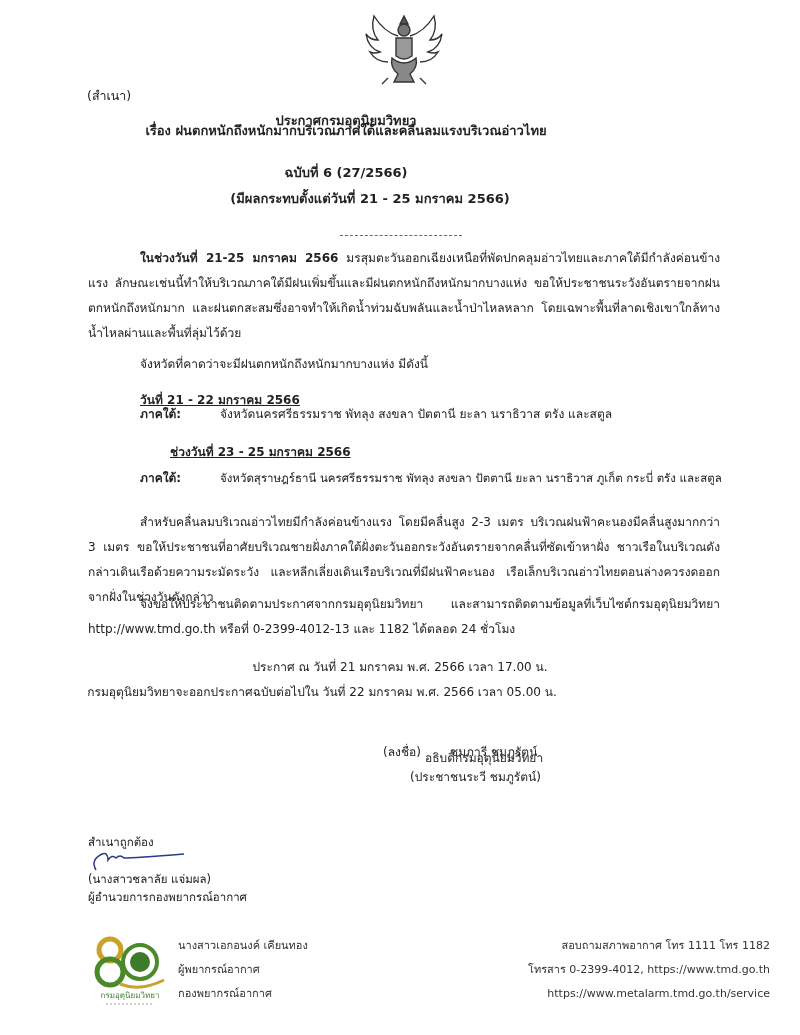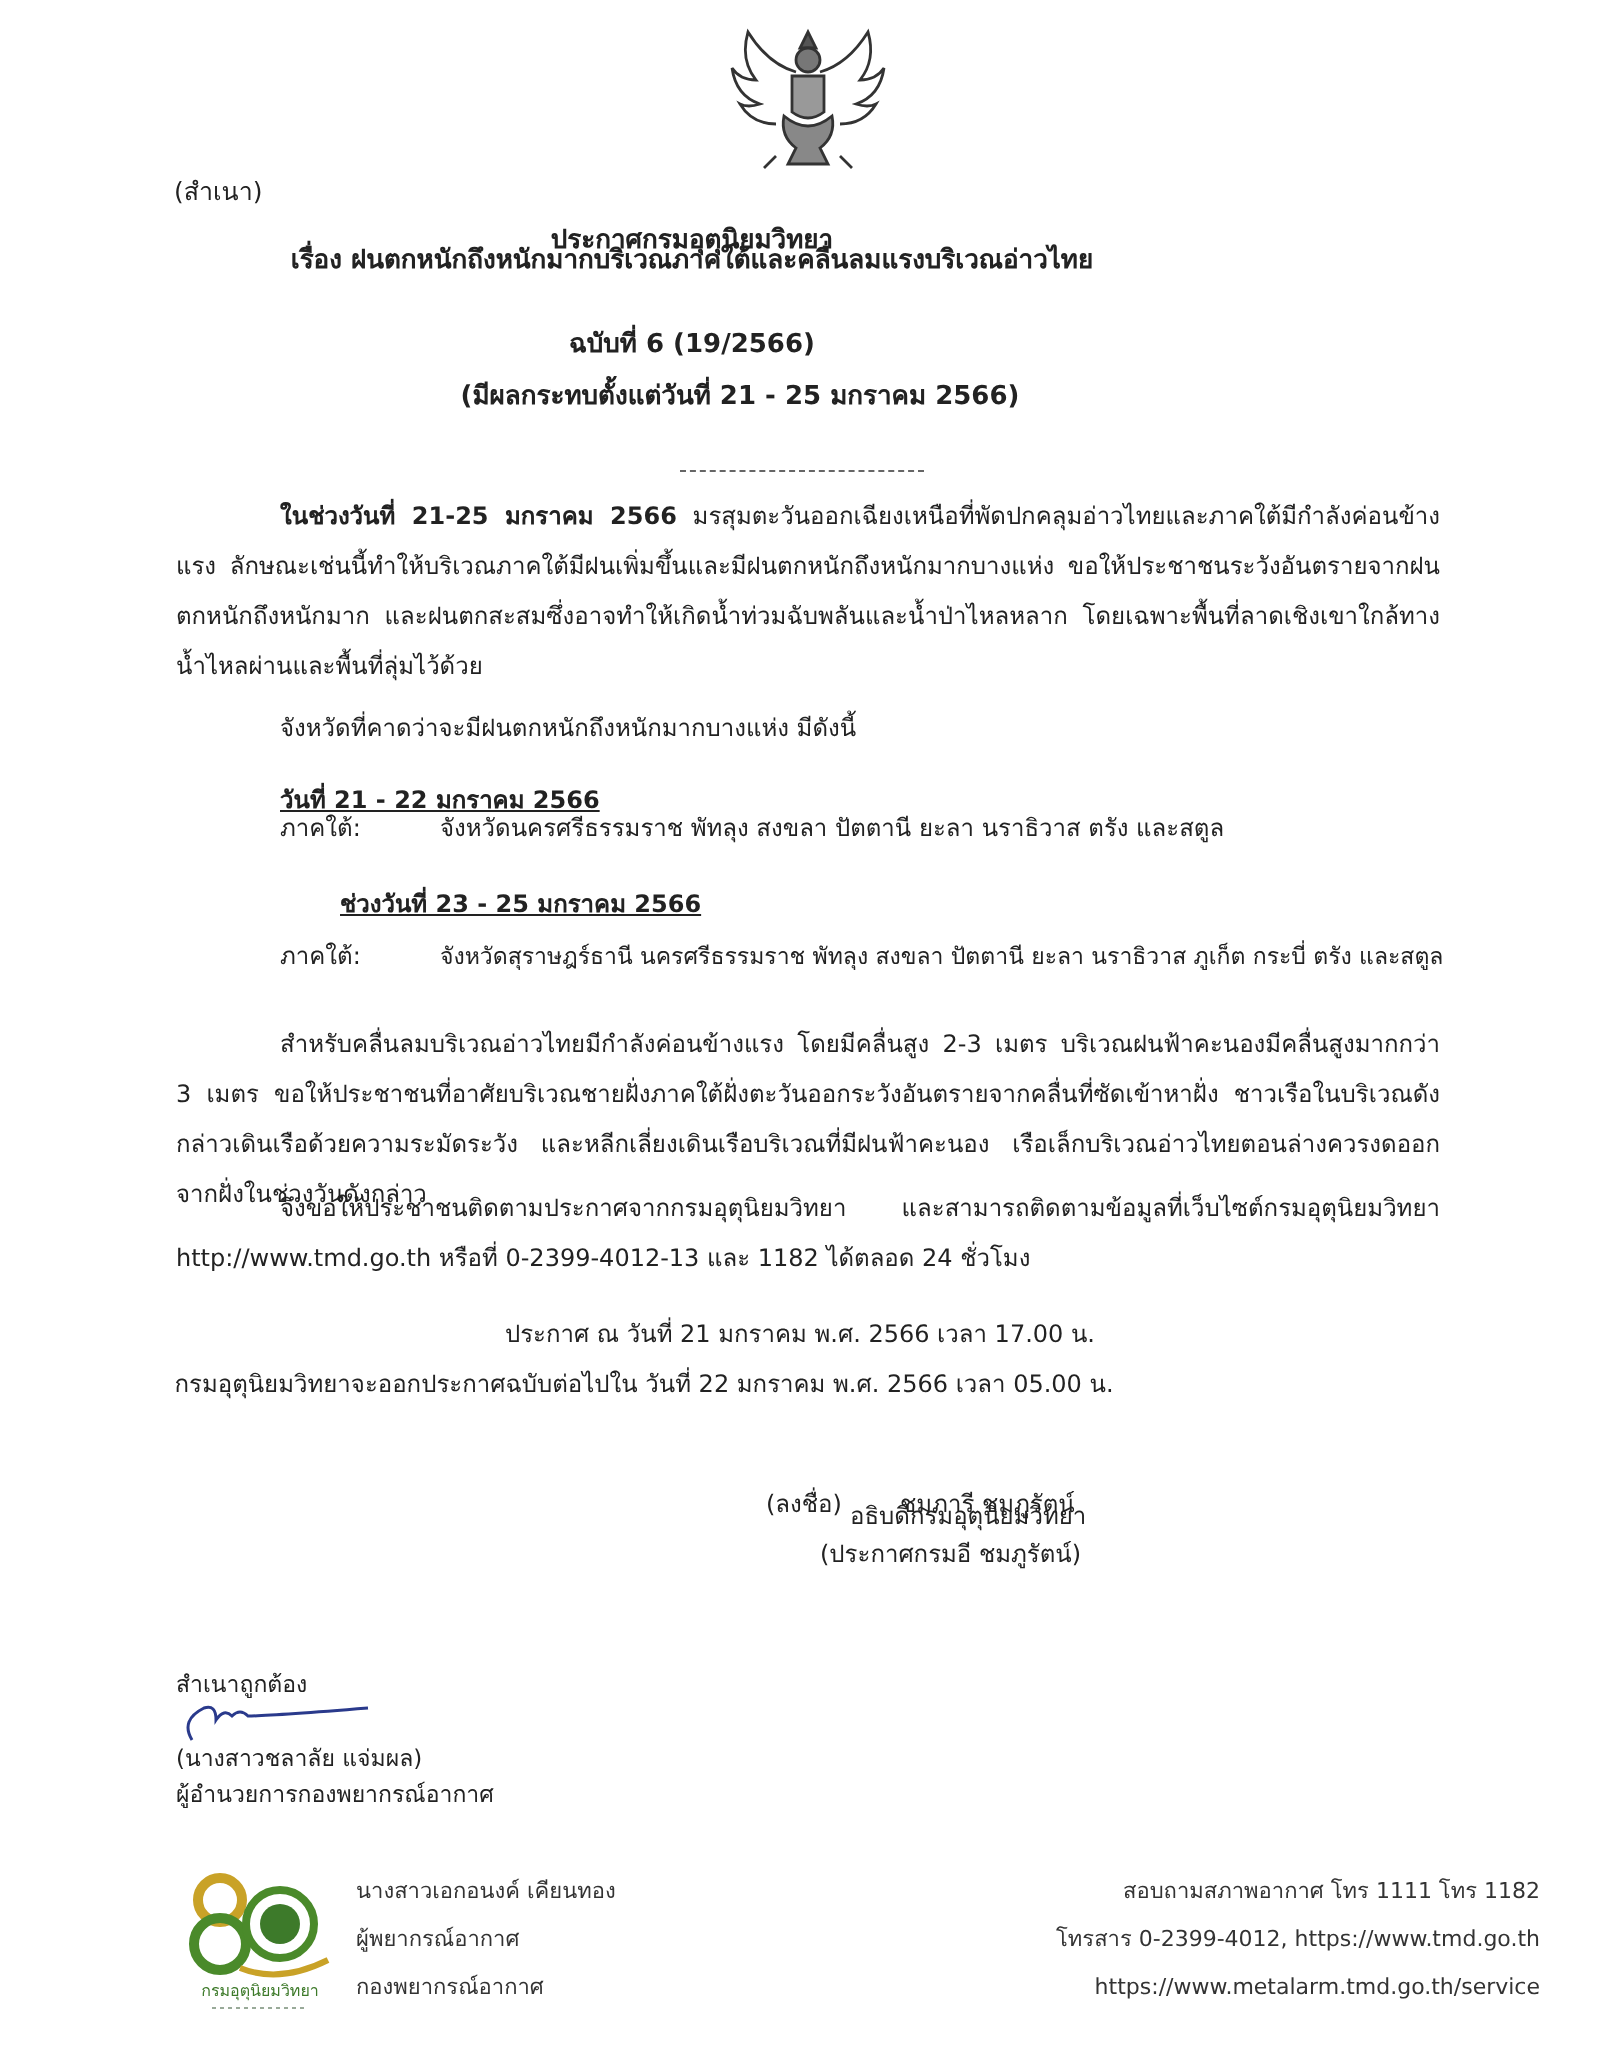--- a/index.html
+++ b/index.html
@@ -9,21 +9,21 @@
   .t { font-size: 12.5px; line-height: 25px; white-space: nowrap; }
   .c { text-align: center; }
   .b { font-weight: bold; }
   .u { text-decoration: underline; }
   #emblem { left: 358px; top: 8px; width: 92px; height: 78px; }
   #copy-label { left: 87px; top: 86px; font-size: 12.5px; }
   .head { left: 0; width: 692px; font-size: 13px; font-weight: bold; }
   #sep { left: 340px; top: 235px; width: 122px; border-top: 1px dashed #666; height: 0; }
   .para { left: 88px; width: 632px; font-size: 12px; line-height: 25px; text-align: justify; }
   .indent { text-indent: 52px; }
-  .region-lbl { left: 140px; font-weight: normal; }
+  .region-lbl { left: 140px; font-weight: bold; }
   .region-txt { left: 220px; }
   #footer-logo { left: 90px; top: 932px; width: 80px; height: 78px; }
   .foot { font-size: 11px; line-height: 24px; color: #333; }
 </style>
 </head>
 <body>
 
 <div id="emblem" class="abs">
   <svg width="92" height="78" viewBox="0 0 92 78">
     <g fill="none" stroke="#333" stroke-width="1.4">
@@ -35,21 +35,21 @@
       <path d="M34 50 q12 10 24 0 q2 10 -6 16 l4 8 h-20 l4 -8 q-8 -6 -6 -16 z" fill="#888"></path>
       <path d="M30 70 l-6 6 M62 70 l6 6"></path>
     </g>
   </svg>
 </div>
 
 <div id="copy-label" class="abs">(สำเนา)</div>
 
 <div class="abs head c t" style="top:108px;">ประกาศกรมอุตุนิยมวิทยา</div>
 <div class="abs head c t" style="top:118px;">เรื่อง ฝนตกหนักถึงหนักมากบริเวณภาคใต้และคลื่นลมแรงบริเวณอ่าวไทย</div>
-<div class="abs head c t" style="top:160px;">ฉบับที่ 6 (19/2566)</div>
+<div class="abs head c t" style="top:160px;">ฉบับที่ 6 (27/2566)</div>
 <div class="abs head c t" style="top:186px;margin-left:24px;">(มีผลกระทบตั้งแต่วันที่ 21 - 25 มกราคม 2566)</div>
 <div id="sep" class="abs"></div>
 
 <div class="abs para indent" style="top:246px;">
   <span class="b">ในช่วงวันที่ 21-25 มกราคม 2566</span><span> มรสุมตะวันออกเฉียงเหนือที่พัดปกคลุมอ่าวไทยและภาคใต้มีกำลังค่อนข้างแรง ลักษณะเช่นนี้ทำให้บริเวณภาคใต้มีฝนเพิ่มขึ้นและมีฝนตกหนักถึงหนักมากบางแห่ง ขอให้ประชาชนระวังอันตรายจากฝนตกหนักถึงหนักมาก และฝนตกสะสมซึ่งอาจทำให้เกิดน้ำท่วมฉับพลันและน้ำป่าไหลหลาก โดยเฉพาะพื้นที่ลาดเชิงเขาใกล้ทางน้ำไหลผ่านและพื้นที่ลุ่มไว้ด้วย</span>
 </div>
 
 <div class="abs t" style="left:140px; top:352px; font-size:12px;">จังหวัดที่คาดว่าจะมีฝนตกหนักถึงหนักมากบางแห่ง มีดังนี้</div>
 
 <div class="abs t b u" style="left:140px; top:376px; font-size:12px;margin-top:12px;">วันที่ 21 - 22 มกราคม 2566</div>
@@ -62,21 +62,21 @@
 
 <div class="abs para indent" style="top:510px;">สำหรับคลื่นลมบริเวณอ่าวไทยมีกำลังค่อนข้างแรง โดยมีคลื่นสูง 2-3 เมตร บริเวณฝนฟ้าคะนองมีคลื่นสูงมากกว่า 3 เมตร ขอให้ประชาชนที่อาศัยบริเวณชายฝั่งภาคใต้ฝั่งตะวันออกระวังอันตรายจากคลื่นที่ซัดเข้าหาฝั่ง ชาวเรือในบริเวณดังกล่าวเดินเรือด้วยความระมัดระวัง และหลีกเลี่ยงเดินเรือบริเวณที่มีฝนฟ้าคะนอง เรือเล็กบริเวณอ่าวไทยตอนล่างควรงดออกจากฝั่งในช่วงวันดังกล่าว</div>
 
 <div class="abs para indent" style="top:592px;">จึงขอให้ประชาชนติดตามประกาศจากกรมอุตุนิยมวิทยา และสามารถติดตามข้อมูลที่เว็บไซต์กรมอุตุนิยมวิทยา http://www.tmd.go.th หรือที่ 0-2399-4012-13 และ 1182 ได้ตลอด 24 ชั่วโมง</div>
 
 <div class="abs t c" style="left:0; width:800px; top:655px; font-size:12px;">ประกาศ ณ วันที่ 21 มกราคม พ.ศ. 2566 เวลา 17.00 น.</div>
 <div class="abs t c" style="left:0; width:644px; top:680px; font-size:12px;">กรมอุตุนิยมวิทยาจะออกประกาศฉบับต่อไปใน วันที่ 22 มกราคม พ.ศ. 2566 เวลา 05.00 น.</div>
 
 <div class="abs t" style="left:383px; top:740px; font-size:12px;">(ลงชื่อ)</div>
 <div class="abs t" style="left:450px; top:740px; font-size:12px;">ชมภารี ชมภูรัตน์</div>
-<div class="abs t" style="left:410px; top:765px; font-size:12px;">(ประกาศกรมอี ชมภูรัตน์)</div>
+<div class="abs t" style="left:410px; top:765px; font-size:12px;">(ประชาชนระวี ชมภูรัตน์)</div>
 <div class="abs t" style="left:425px; top:746px; font-size:12px;">อธิบดีกรมอุตุนิยมวิทยา</div>
 
 <div class="abs t" style="left:88px; top:830px; font-size:11.5px;">สำเนาถูกต้อง</div>
 <div class="abs" style="left:88px; top:848px; width:100px; height:26px;">
   <svg width="100" height="26" viewBox="0 0 100 26">
       <path d="M8 22 q-6 -10 6 -16 q6 -2 6 6 q4 -6 8 -2 q4 -4 8 0 q10 0 60 -4" fill="none" stroke="#2a3a8c" stroke-width="1.5"></path>
     </svg>
 </div>
 <div class="abs t" style="left:88px; top:870px; font-size:11.5px; line-height:18px;">(นางสาวชลาลัย แจ่มผล)</div>
 <div class="abs t" style="left:88px; top:888px; font-size:11.5px; line-height:18px;">ผู้อำนวยการกองพยากรณ์อากาศ</div>

